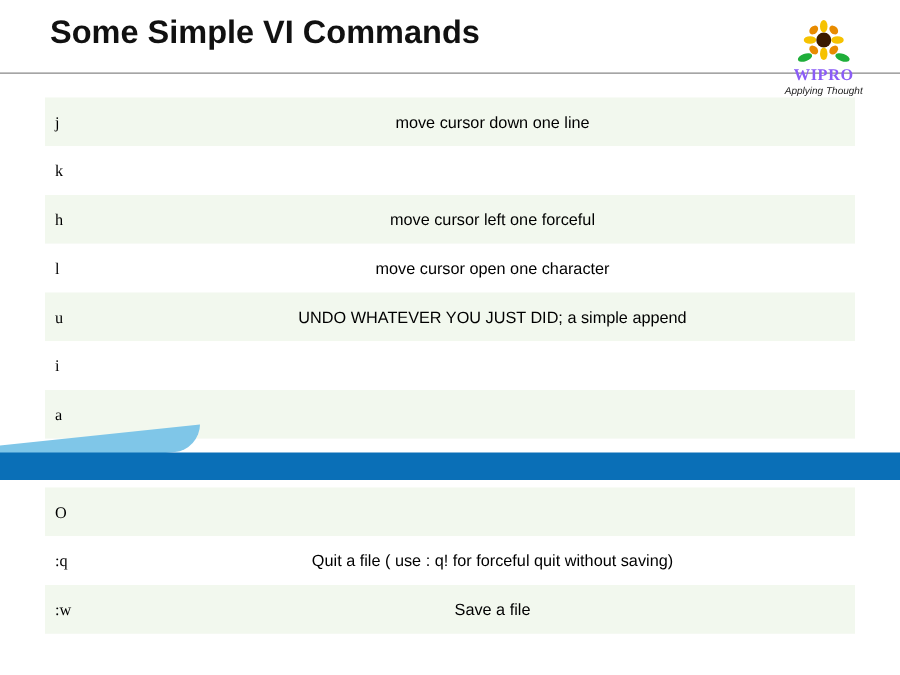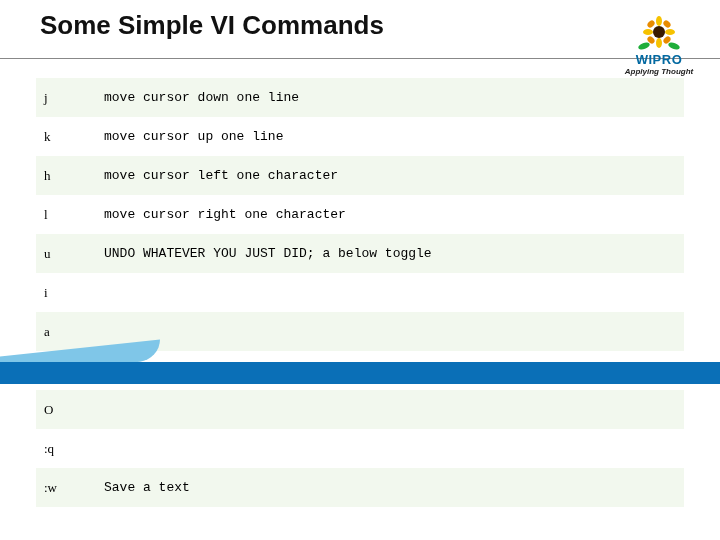--- a/index.html
+++ b/index.html
@@ -2,28 +2,28 @@
 <html><head>
 <meta charset="utf-8">
 <style>
   * { margin: 0; padding: 0; box-sizing: border-box; }
   html, body { width: 720px; height: 540px; overflow: hidden; font-family: Arial, Helvetica, sans-serif; background: #fff; }
   .slide { position: relative; width: 720px; height: 384px; }
   .title { position: absolute; top: 10px; left: 40px; font-size: 26px; font-weight: bold; color: #111; }
   .hr { position: absolute; top: 58px; left: 0; width: 720px; height: 1px; background: #888; }
   .logo { position: absolute; top: 16px; right: 22px; width: 78px; text-align: center; }
   .logo svg { display: block; margin: 0 auto; }
-  .logo-name { font-size: 13px; font-weight: bold; color: #0369a1; margin-top: -2px; letter-spacing: 0.5px; }
-  .logo-tag { font-size: 8px; font-style: italic; color: #222; font-weight: bold; }
+  .logo-name { font-size: 13px; font-weight: bold; color: #8b5cf6; margin-top: -2px; letter-spacing: 0.5px; font-family: Liberation Serif, serif; }
+  .logo-tag { font-size: 8px; font-style: italic; color: #222; }
   .table { position: absolute; top: 78px; left: 36px; width: 648px; border-collapse: collapse; font-size: 12px; }
   .row { display: flex; align-items: center; height: 39px; }
   .row.even { background: #f2f8ee; }
   .row.odd { background: #ffffff; }
   .cmd { width: 60px; padding-left: 8px; font-family: "Times New Roman", Georgia, serif; font-size: 13px; }
-  .desc { flex: 1; padding-left: 8px; font-family: Liberation Mono, monospace; font-size: 13px; }
+  .desc { flex: 1; padding-left: 8px; font-family: Liberation Sans, sans-serif; font-size: 13px; text-align: center; }
   .footer-band { position: absolute; left: 0; bottom: 0; width: 720px; height: 22px; background: #0a6fb7; }
   .footer-swoosh { position: absolute; left: 0; bottom: 16px; width: 160px; height: 20px; background: #7fc6e8; border-bottom-right-radius: 40px; transform: skewY(-6deg); }
 </style>
 </head>
 <body>
 
 <div class="slide">
 
   <div class="title">Some Simple VI Commands</div>
   <div class="hr"></div>
@@ -54,51 +54,51 @@
     <div class="logo-tag">Applying Thought</div>
   </div>
 
   <div class="table" id="table">
       <div class="row even">
         <div class="cmd">j</div>
         <div class="desc">move cursor down one line</div>
       </div>
       <div class="row odd">
         <div class="cmd">k</div>
-        <div class="desc">move cursor up one line</div>
       </div>
       <div class="row even">
         <div class="cmd">h</div>
-        <div class="desc">move cursor left one character</div>
+        <div class="desc">move cursor left one forceful</div>
       </div>
       <div class="row odd">
         <div class="cmd">l</div>
-        <div class="desc">move cursor right one character</div>
+        <div class="desc">move cursor open one character</div>
       </div>
       <div class="row even">
         <div class="cmd">u</div>
-        <div class="desc">UNDO WHATEVER YOU JUST DID; a below toggle</div>
+        <div class="desc">UNDO WHATEVER YOU JUST DID; a simple append</div>
       </div>
       <div class="row odd">
         <div class="cmd">i</div>
       </div>
       <div class="row even">
         <div class="cmd">a</div>
       </div>
       <div class="row odd">
         <div class="cmd">o</div>
       </div>
       <div class="row even">
         <div class="cmd">O</div>
       </div>
       <div class="row odd">
         <div class="cmd">:q</div>
+        <div class="desc">Quit a file ( use : q! for forceful quit without saving)</div>
       </div>
       <div class="row even">
         <div class="cmd">:w</div>
-        <div class="desc">Save a text</div>
+        <div class="desc">Save a file</div>
       </div>
     </div>
 
   <div class="footer-swoosh"></div>
   <div class="footer-band"></div>
 
 </div>
 
 </body></html>

